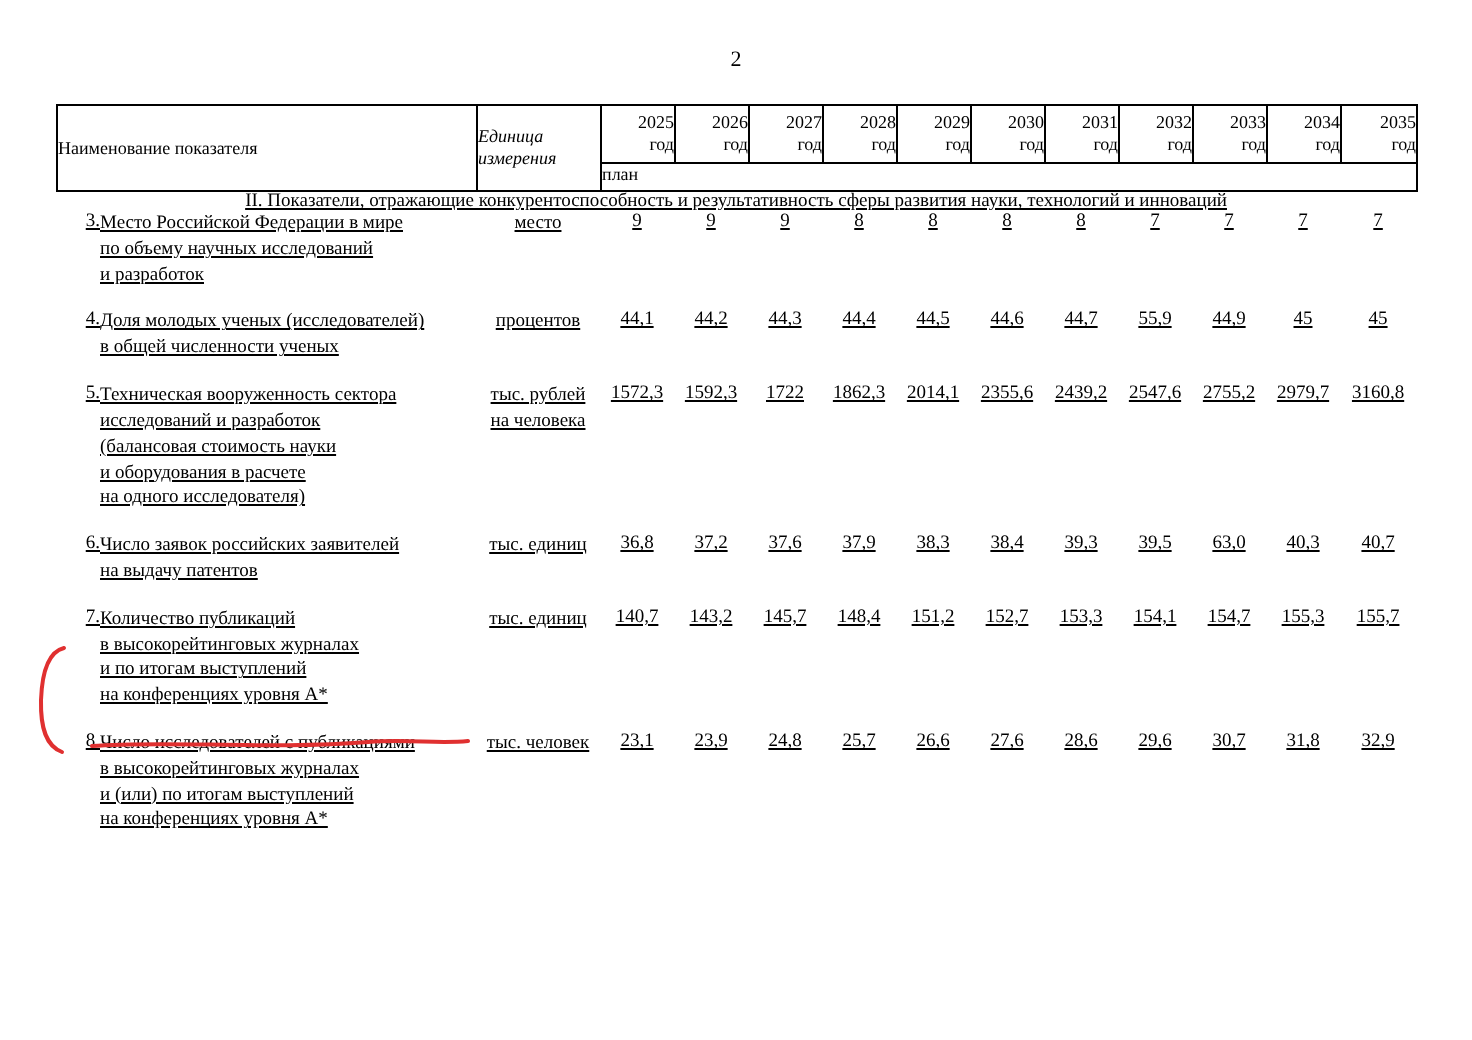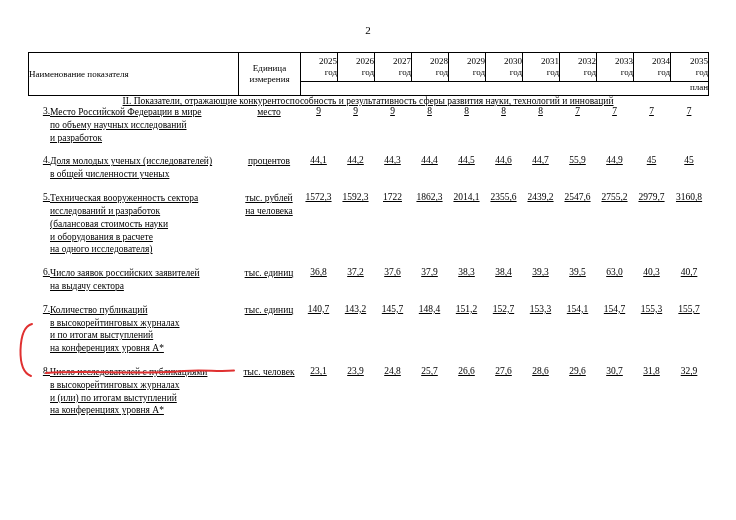--- a/index.html
+++ b/index.html
@@ -41,34 +41,35 @@
     font-weight: normal;
     font-size: 9px;
   }
   
   .hdr-name {
     vertical-align: middle !important;
     font-size: 9.5px;
     height: 42px;
   }
   .hdr-unit {
-    text-align: center;
+    text-align: left;
     vertical-align: middle !important;
     font-size: 9.5px;
     line-height: 1.25;
+    font-style: italic;
   }
   .hdr-year {
     text-align: right;
     vertical-align: middle !important;
     font-size: 9.5px;
     line-height: 1.25;
     padding: 2px 0 3px 0;
   }
   .hdr-plan {
-    text-align: right;
+    text-align: left;
     font-size: 9.5px;
     padding: 1px 0 2px 0;
   }
   
   .section-row td {
     border: none;
     text-align: center;
     font-size: 9.5px;
     padding: 10px 0 9px 0;
   }
@@ -305,21 +306,21 @@
         <td class="val-cell">3160,8</td>
       </tr>
       <tr class="spacer-row">
           <td colspan="14"></td>
         </tr>
 
       <tr>
         <td class="num-cell">6.</td>
         <td class="name-cell">
           <div>Число заявок российских заявителей</div>
-          <div>на выдачу сектора</div>
+          <div>на выдачу патентов</div>
         </td>
         <td class="unit-cell">
           <div>тыс. единиц</div>
         </td>
         <td class="val-cell">36,8</td>
         <td class="val-cell">37,2</td>
         <td class="val-cell">37,6</td>
         <td class="val-cell">37,9</td>
         <td class="val-cell">38,3</td>
         <td class="val-cell">38,4</td>

